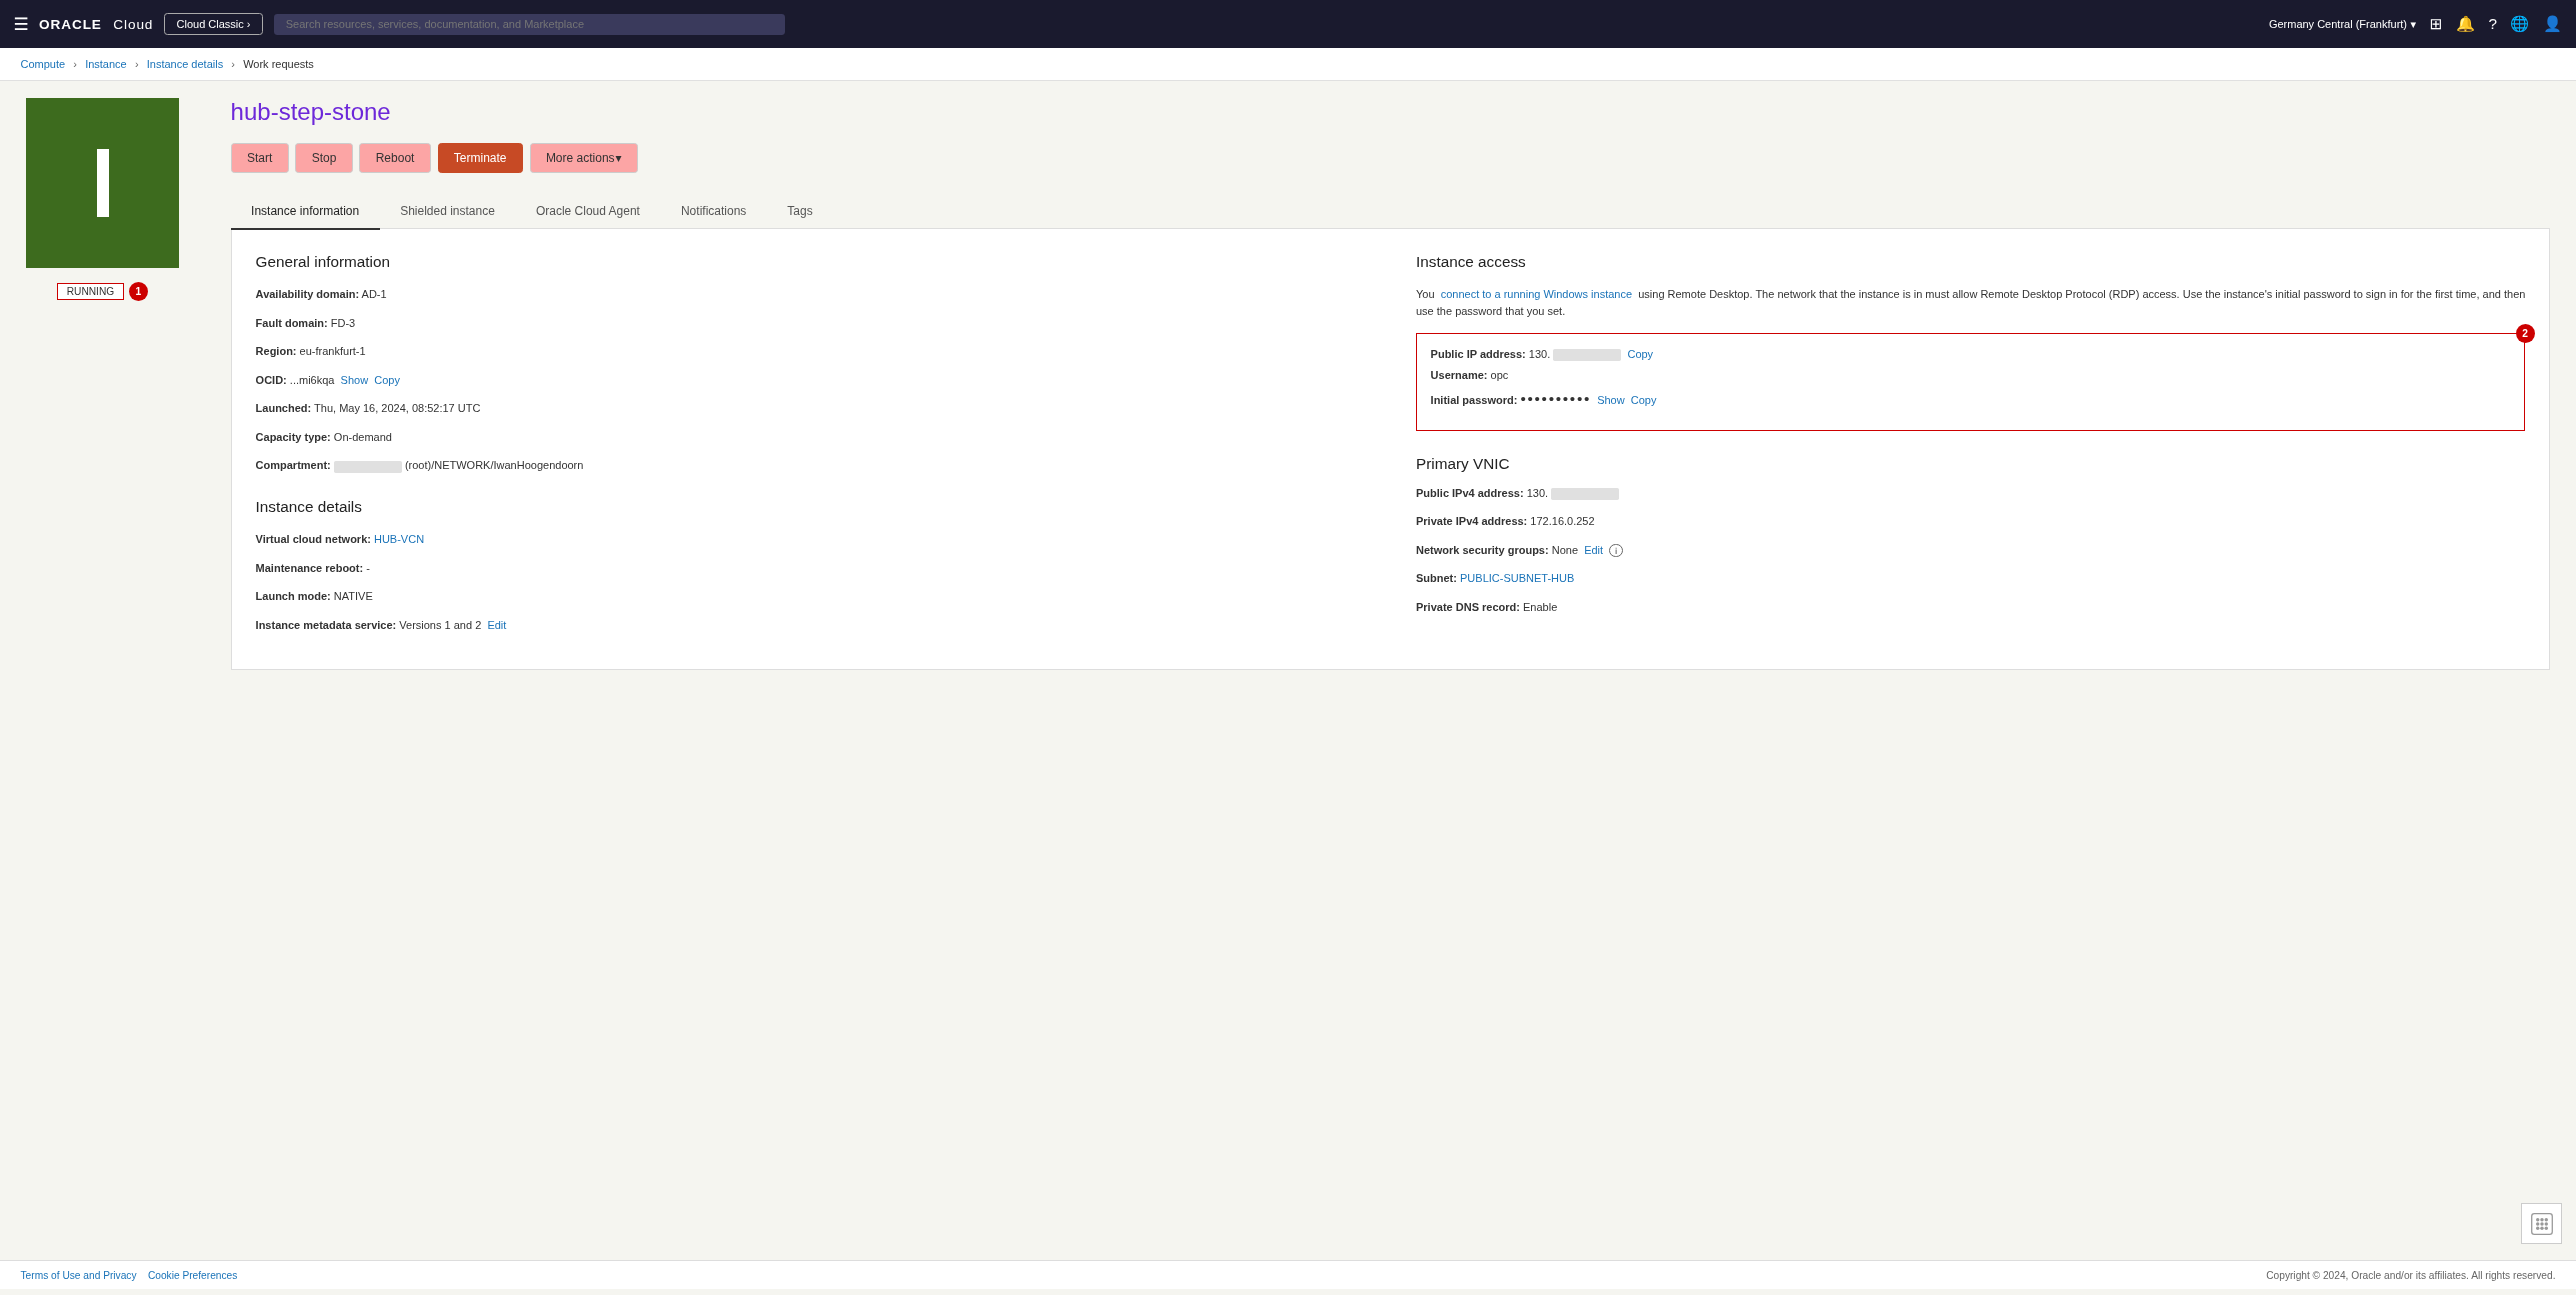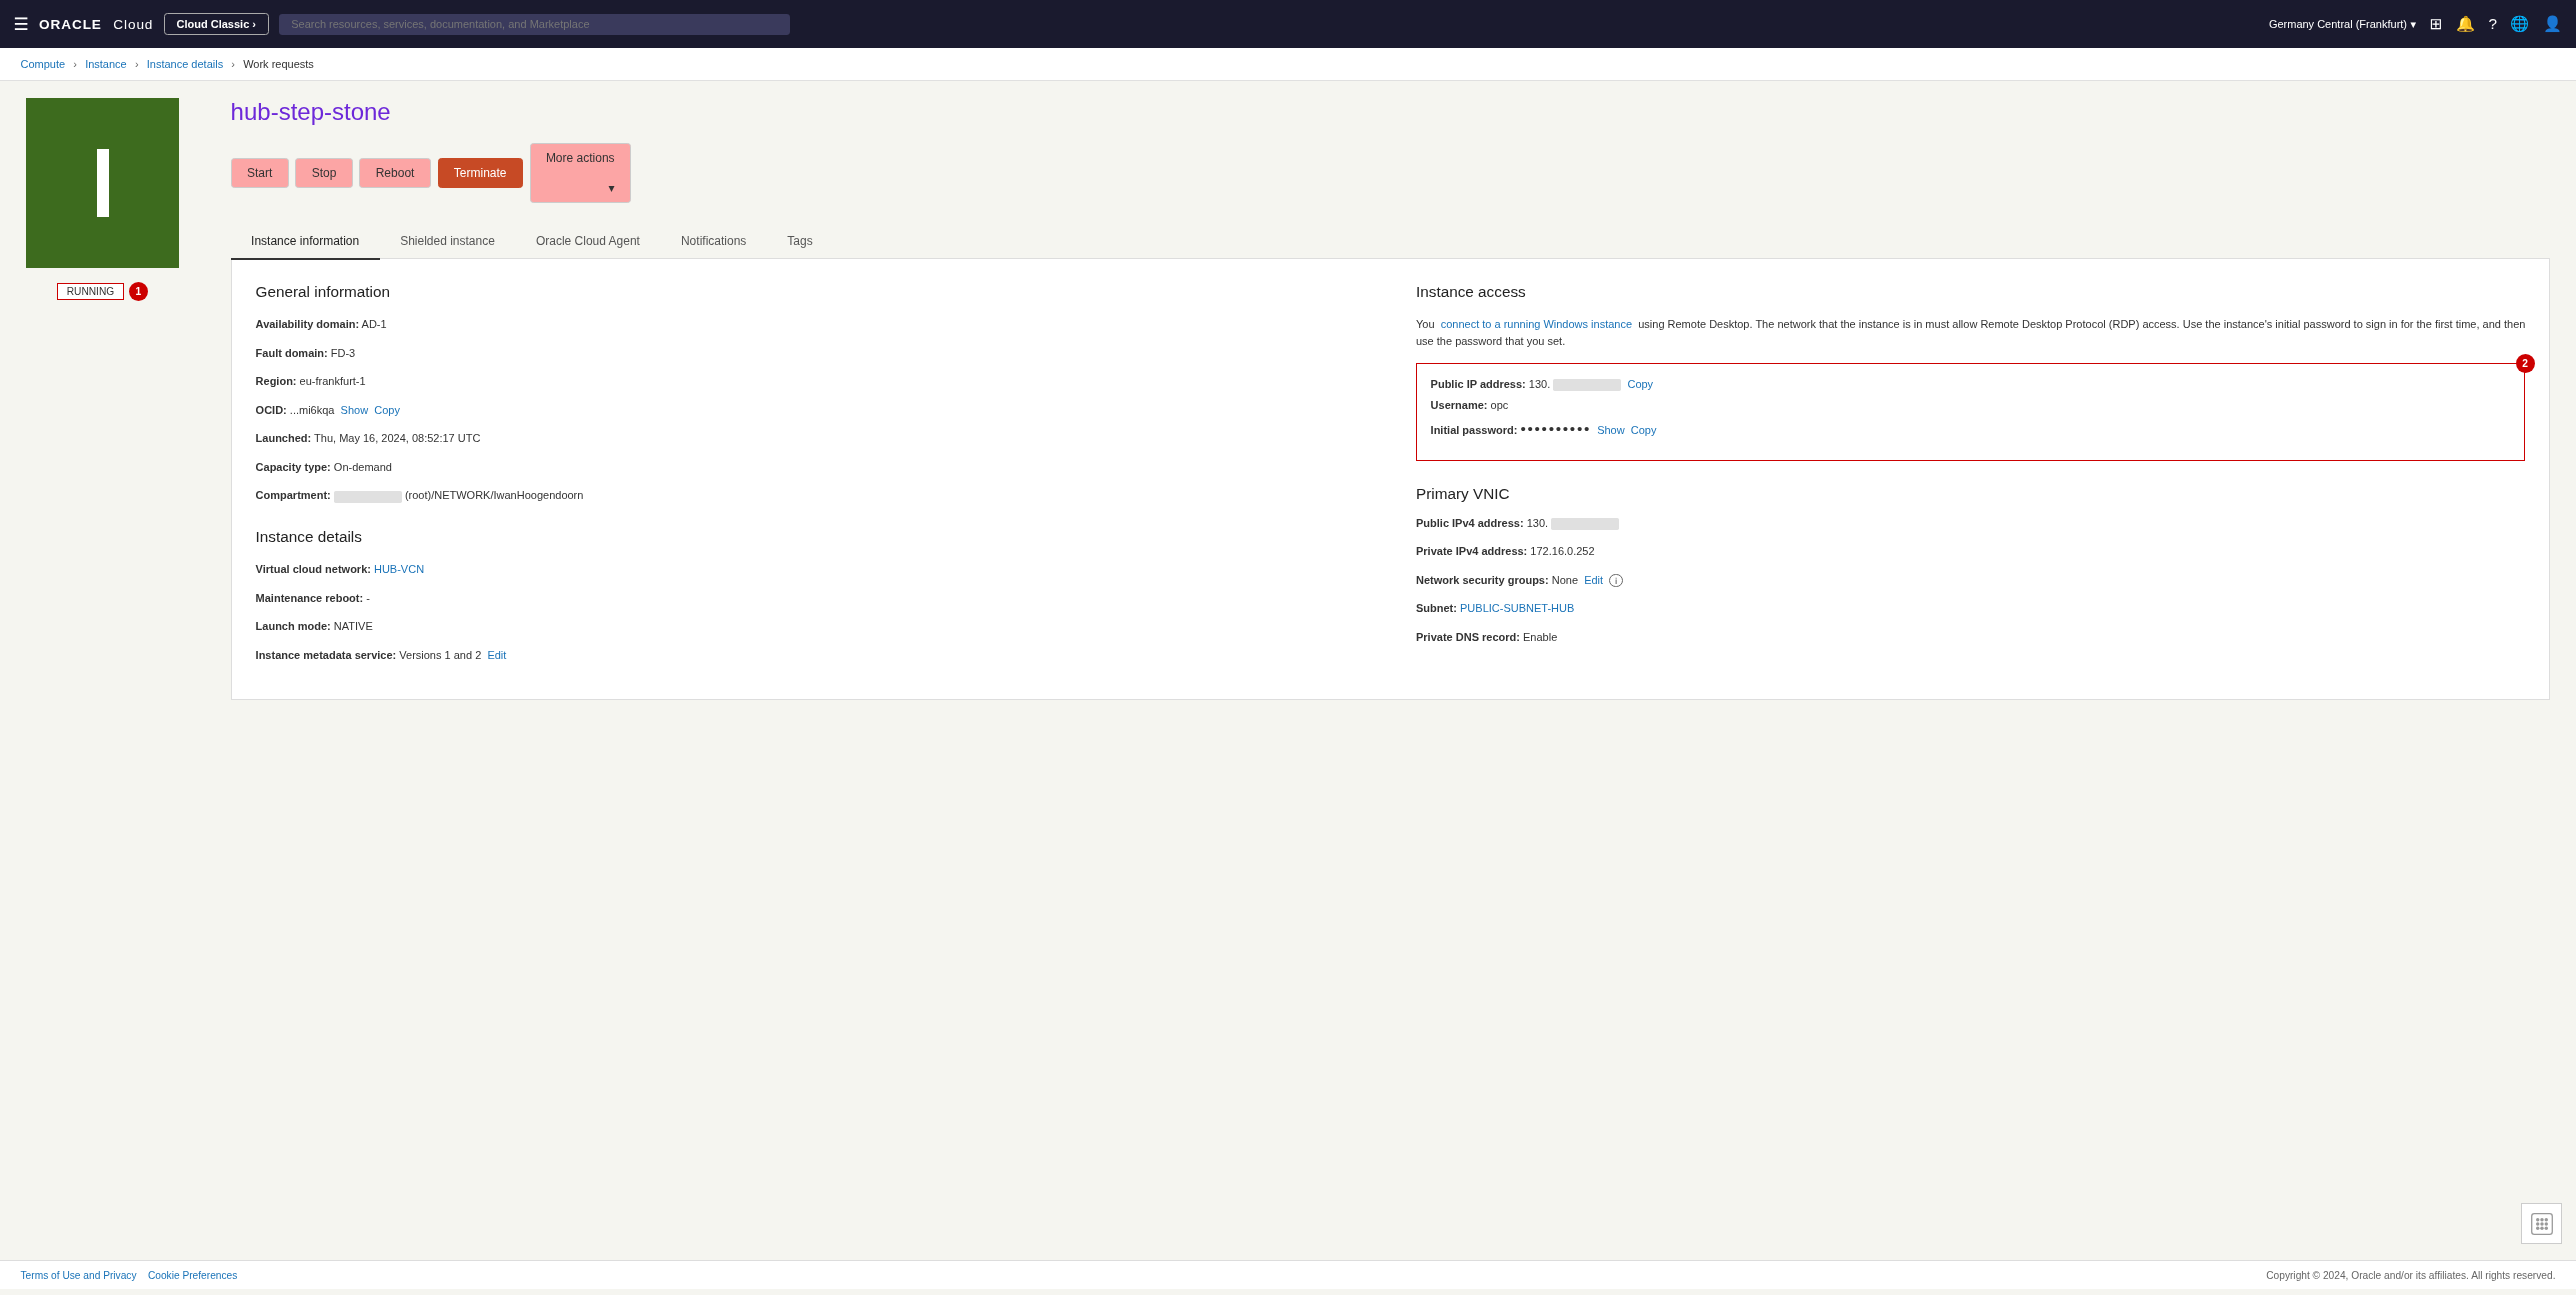--- a/index.html
+++ b/index.html
@@ -22,21 +22,20 @@
     .navbar-cloud-classic {
       border: 0.9px solid #aaa;
       color: #fff;
       padding: 4.3px 12px;
       border-radius: 3.4px;
       font-size: 11px;
       cursor: pointer;
       display: flex;
       align-items: center;
       gap: 5.1px;
-      font-weight: bold;
     }
     .navbar-search {
       flex: 1;
       max-width: 511px;
       height: 21px;
       background: #3a3a5c;
       border: none;
       border-radius: 3.4px;
       color: #ccc;
       padding: 0 12px;
@@ -155,22 +154,21 @@
       color: #333;
     }
     .btn-danger {
       background: #c74a25;
       color: #fff;
       border-color: #c74a25;
     }
     .btn-more {
       display: flex;
       align-items: flex-end;
-      gap: 16px;
-      flex-direction: column;
+      gap: 1px;
     }
 
     
     .tabs {
       display: flex;
       border-bottom: 1.7px solid #ddd;
       margin-bottom: 0;
     }
     .tab {
       padding: 10.2px 20.5px;

